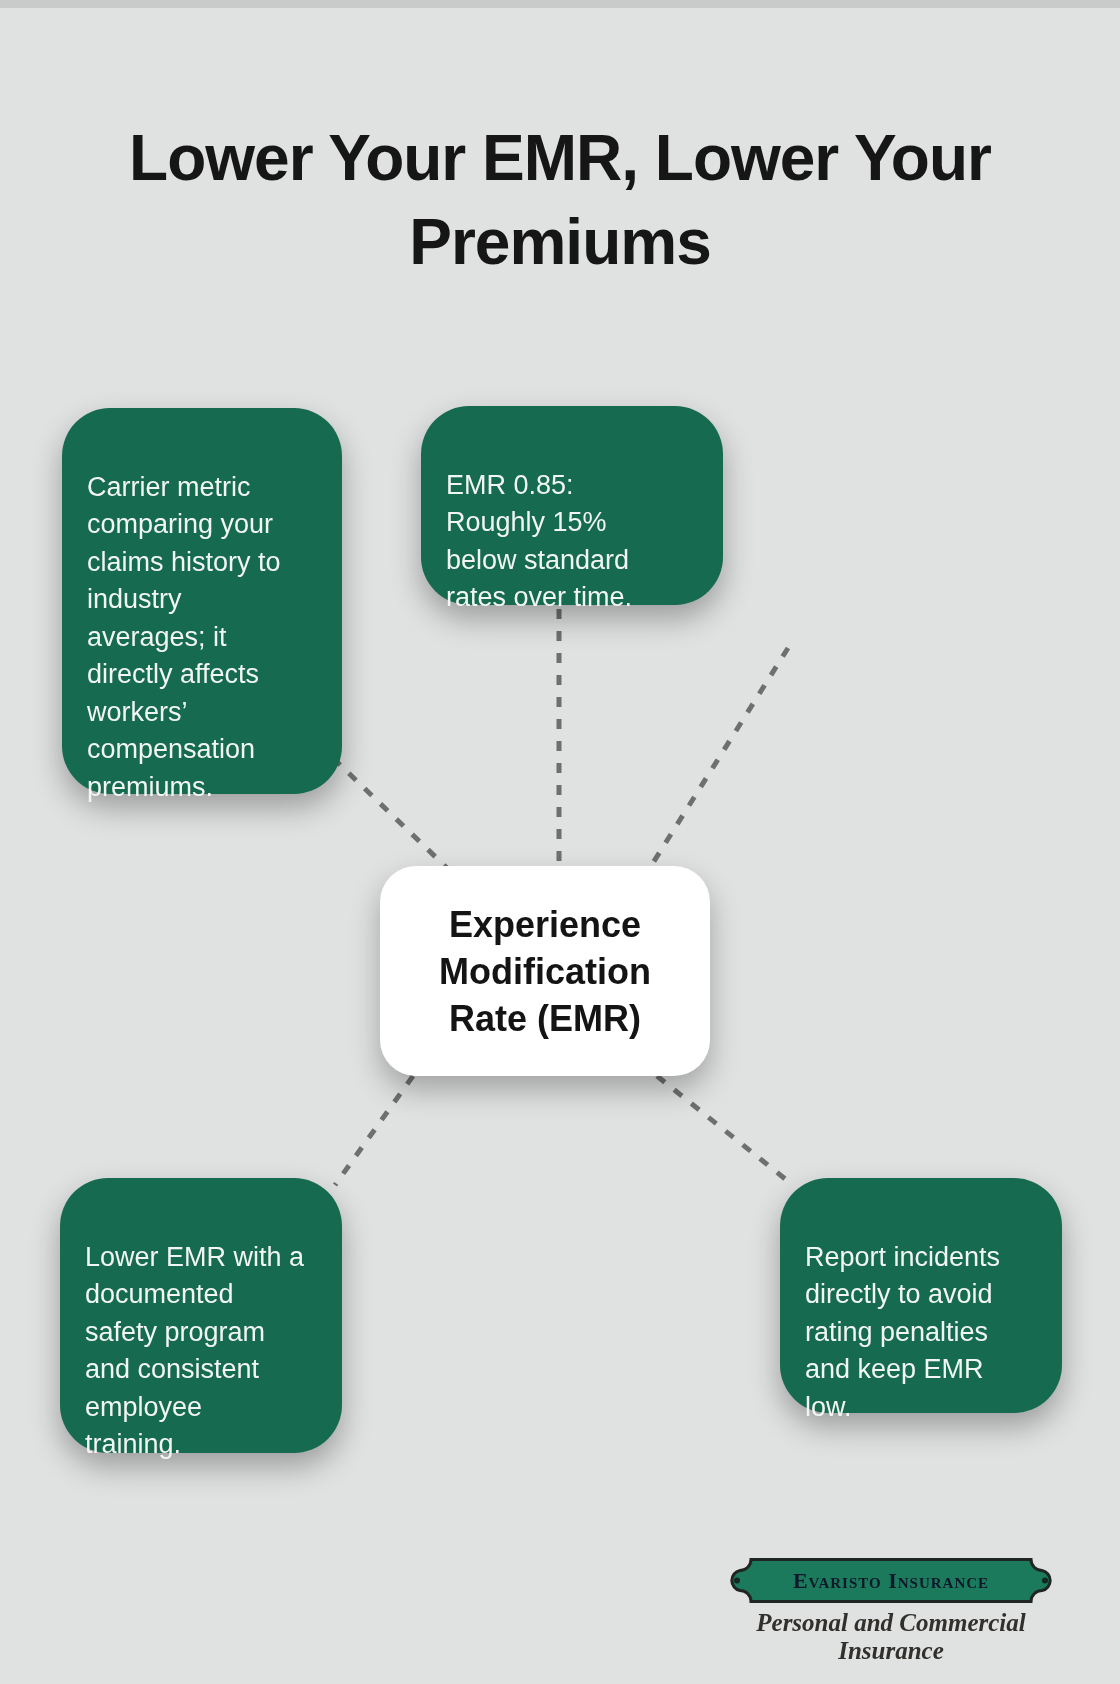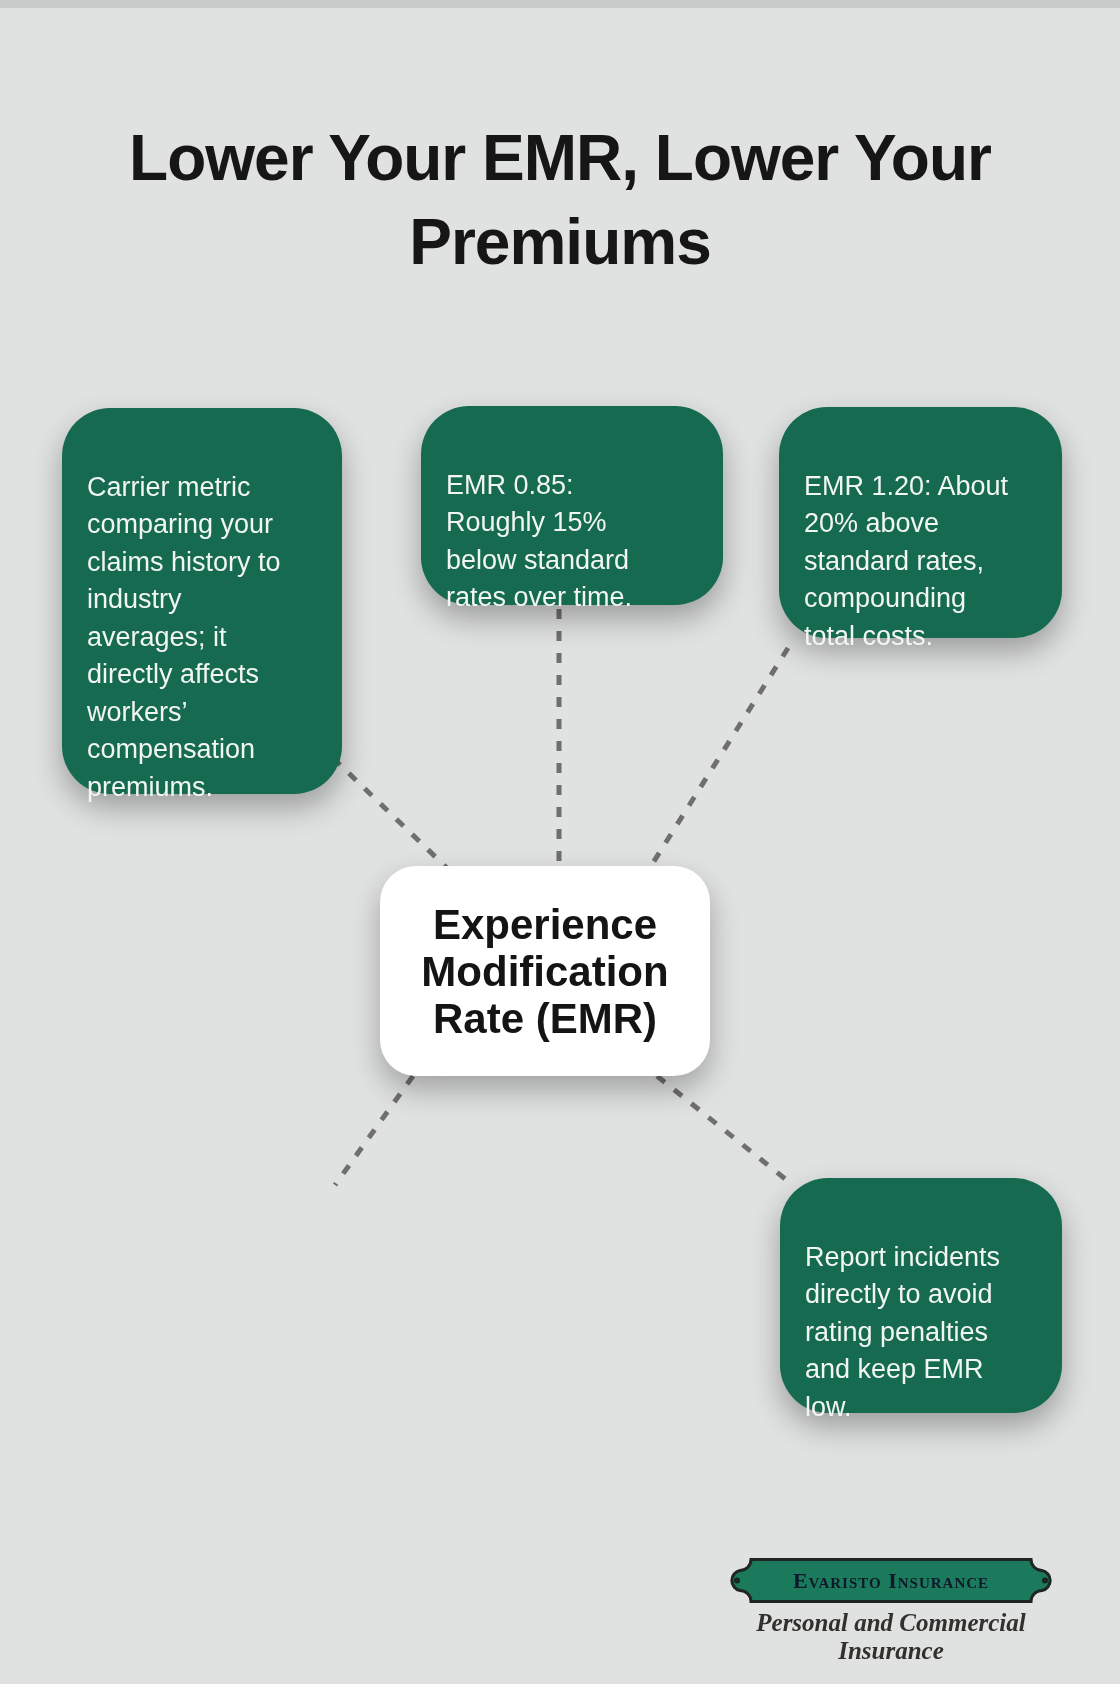--- a/index.html
+++ b/index.html
@@ -44,21 +44,21 @@
   .center-node{
     position:absolute;
     z-index:1;
     left:380px;top:858px;width:330px;height:210px;
     background:#FFFFFF;
     border-radius:36px;
     box-shadow:0 14px 30px rgba(0,0,0,0.28);
     display:flex;align-items:center;justify-content:center;
   }
   .center-label{
-    font-size:42px;
+    font-size:36px;
     font-weight:700;
     line-height:47px;
     color:#141414;
     text-align:center;
     white-space:pre-line;
   }
   .logo{
     position:absolute;z-index:1;
     left:725px;top:1548px;width:332px;height:50px;
   }
@@ -114,34 +114,35 @@
 premiums.</span>
   </div>
 
   <div class="node node-top-middle">
     <span>EMR 0.85:
 Roughly 15%
 below standard
 rates over time.</span>
   </div>
 
-  <div class="node node-top-right">
-    <span>EMR 1.20: About
-20% above
-standard rates,
-compounding
-total costs.</span>
-  </div>
 
   <div class="center-node">
     <div class="center-label">Experience
 Modification
 Rate (EMR)</div>
   </div>
 
+  <div class="node node-bottom-left">
+    <span>Lower EMR with a
+documented
+safety program
+and consistent
+employee
+training.</span>
+  </div>
 
   <div class="node node-bottom-right">
     <span>Report incidents
 directly to avoid
 rating penalties
 and keep EMR
 low.</span>
   </div>
 
   <div class="logo">

